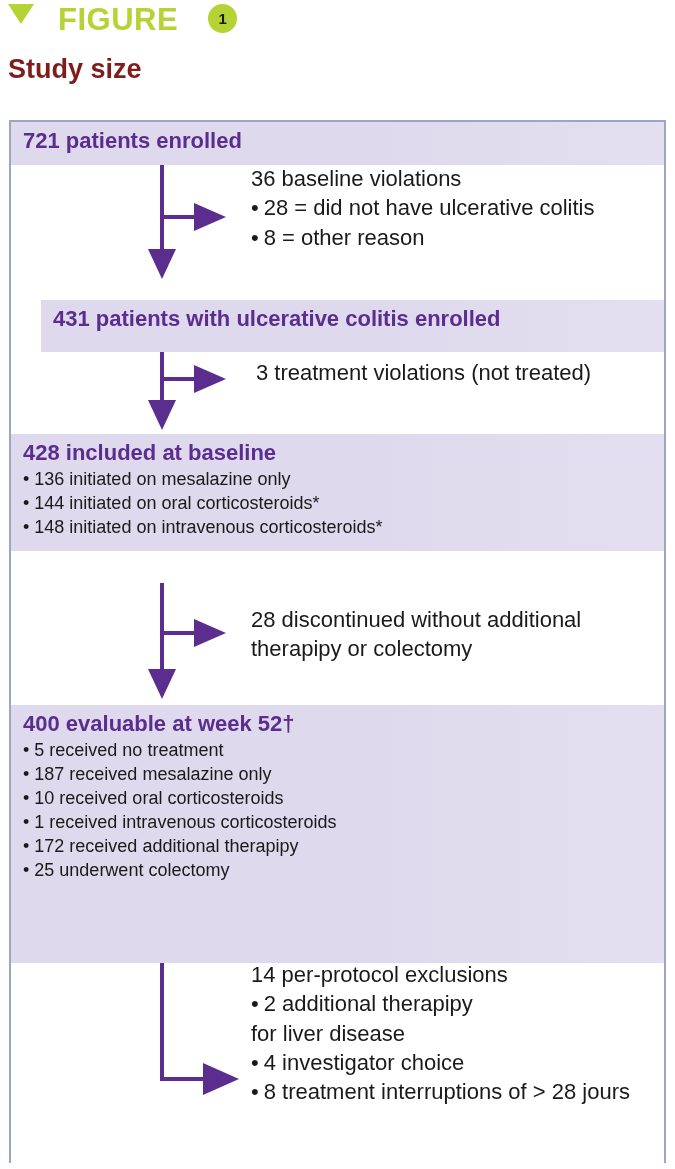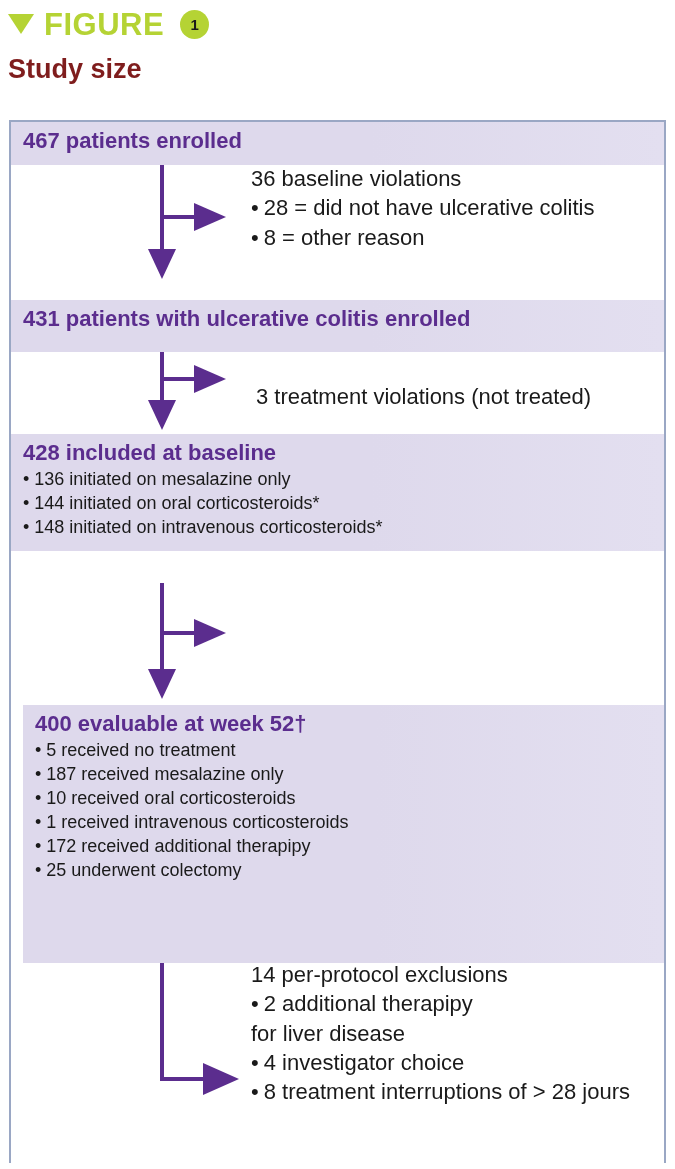--- a/index.html
+++ b/index.html
@@ -15,22 +15,21 @@
     overflow: hidden;
   }
 
   
   .fig-header {
     position: absolute;
     left: 8px;
     top: 4px;
     height: 40px;
     display: flex;
-    align-items: center;
-    gap: 9px;
+    gap: 23px;
   }
   .fig-triangle {
     width: 0;
     height: 0;
     border-left: 13px solid transparent;
     border-right: 13px solid transparent;
     border-top: 20px solid #b5d334;
     margin-right: 1px;
   }
   .fig-word {
@@ -140,72 +139,76 @@
 <div class="fig-header">
   <div class="fig-triangle"></div>
   <div class="fig-word">FIGURE</div>
   <div class="fig-badge">1</div>
 </div>
 <div class="fig-subtitle">Study size</div>
 
 <div class="flow">
 
   <div class="band" style="top:0px; height:59px;">
-    <div class="band-title">467 patients enrolled</div>
+    <div class="band-title">721 patients enrolled</div>
   </div>
 
   <div class="gap" style="top:43px; height:139px;">
     <svg class="arrow-svg" width="240" height="119" viewBox="0 0 240 119">
       <path d="M151,0 L151,86" stroke="#5b2d8e" stroke-width="4" fill="none"></path>
       <path d="M151,52 L187,52" stroke="#5b2d8e" stroke-width="4" fill="none"></path>
       <polygon points="183,38 215,52 183,66" fill="#5b2d8e"></polygon>
       <polygon points="137,84 165,84 151,114" fill="#5b2d8e"></polygon>
     </svg>
     <div class="anno" style="left:240px; top:-1px;">
       <div>36 baseline violations</div>
       <div class="b">28 = did not have ulcerative colitis</div>
       <div class="b">8 = other reason</div>
     </div>
   </div>
 
-  <div class="band" style="top:178px; height:52px;">
+  <div class="band" style="top:178px; height:52px;margin-left:30px;">
     <div class="band-title">431 patients with ulcerative colitis enrolled</div>
   </div>
 
   <div class="gap" style="top:230px; height:82px;">
     <svg class="arrow-svg" width="240" height="82" viewBox="0 0 240 82">
       <path d="M151,0 L151,50" stroke="#5b2d8e" stroke-width="4" fill="none"></path>
       <path d="M151,27 L187,27" stroke="#5b2d8e" stroke-width="4" fill="none"></path>
       <polygon points="183,13 215,27 183,41" fill="#5b2d8e"></polygon>
       <polygon points="137,48 165,48 151,78" fill="#5b2d8e"></polygon>
     </svg>
-    <div class="anno" style="left:245px; top:30px;text-align:center;">
+    <div class="anno" style="left:245px; top:6px;text-align:center;">
       <div>3 treatment violations (not treated)</div>
     </div>
   </div>
 
   <div class="band" style="top:312px; height:117px;">
     <div class="band-title">428 included at baseline</div>
     <ul class="band-list">
       <li>136 initiated on mesalazine only</li>
       <li>144 initiated on oral corticosteroids*</li>
       <li>148 initiated on intravenous corticosteroids*</li>
     </ul>
   </div>
 
   <div class="gap" style="top:461px; height:122px;">
     <svg class="arrow-svg" width="240" height="122" viewBox="0 0 240 122">
       <path d="M151,0 L151,88" stroke="#5b2d8e" stroke-width="4" fill="none"></path>
       <path d="M151,50 L187,50" stroke="#5b2d8e" stroke-width="4" fill="none"></path>
       <polygon points="183,36 215,50 183,64" fill="#5b2d8e"></polygon>
       <polygon points="137,86 165,86 151,116" fill="#5b2d8e"></polygon>
     </svg>
-  </div>
-
-  <div class="band" style="top:583px; height:258px;margin-left:12px;">
+    <div class="anno" style="left:240px; top:22px;">
+      <div>28 discontinued without additional</div>
+      <div>therapipy or colectomy</div>
+    </div>
+  </div>
+
+  <div class="band" style="top:583px; height:258px;">
     <div class="band-title">400 evaluable at week 52†</div>
     <ul class="band-list">
       <li>5 received no treatment</li>
       <li>187 received mesalazine only</li>
       <li>10 received oral corticosteroids</li>
       <li>1 received intravenous corticosteroids</li>
       <li>172 received additional therapipy</li>
       <li>25 underwent colectomy</li>
     </ul>
   </div>

